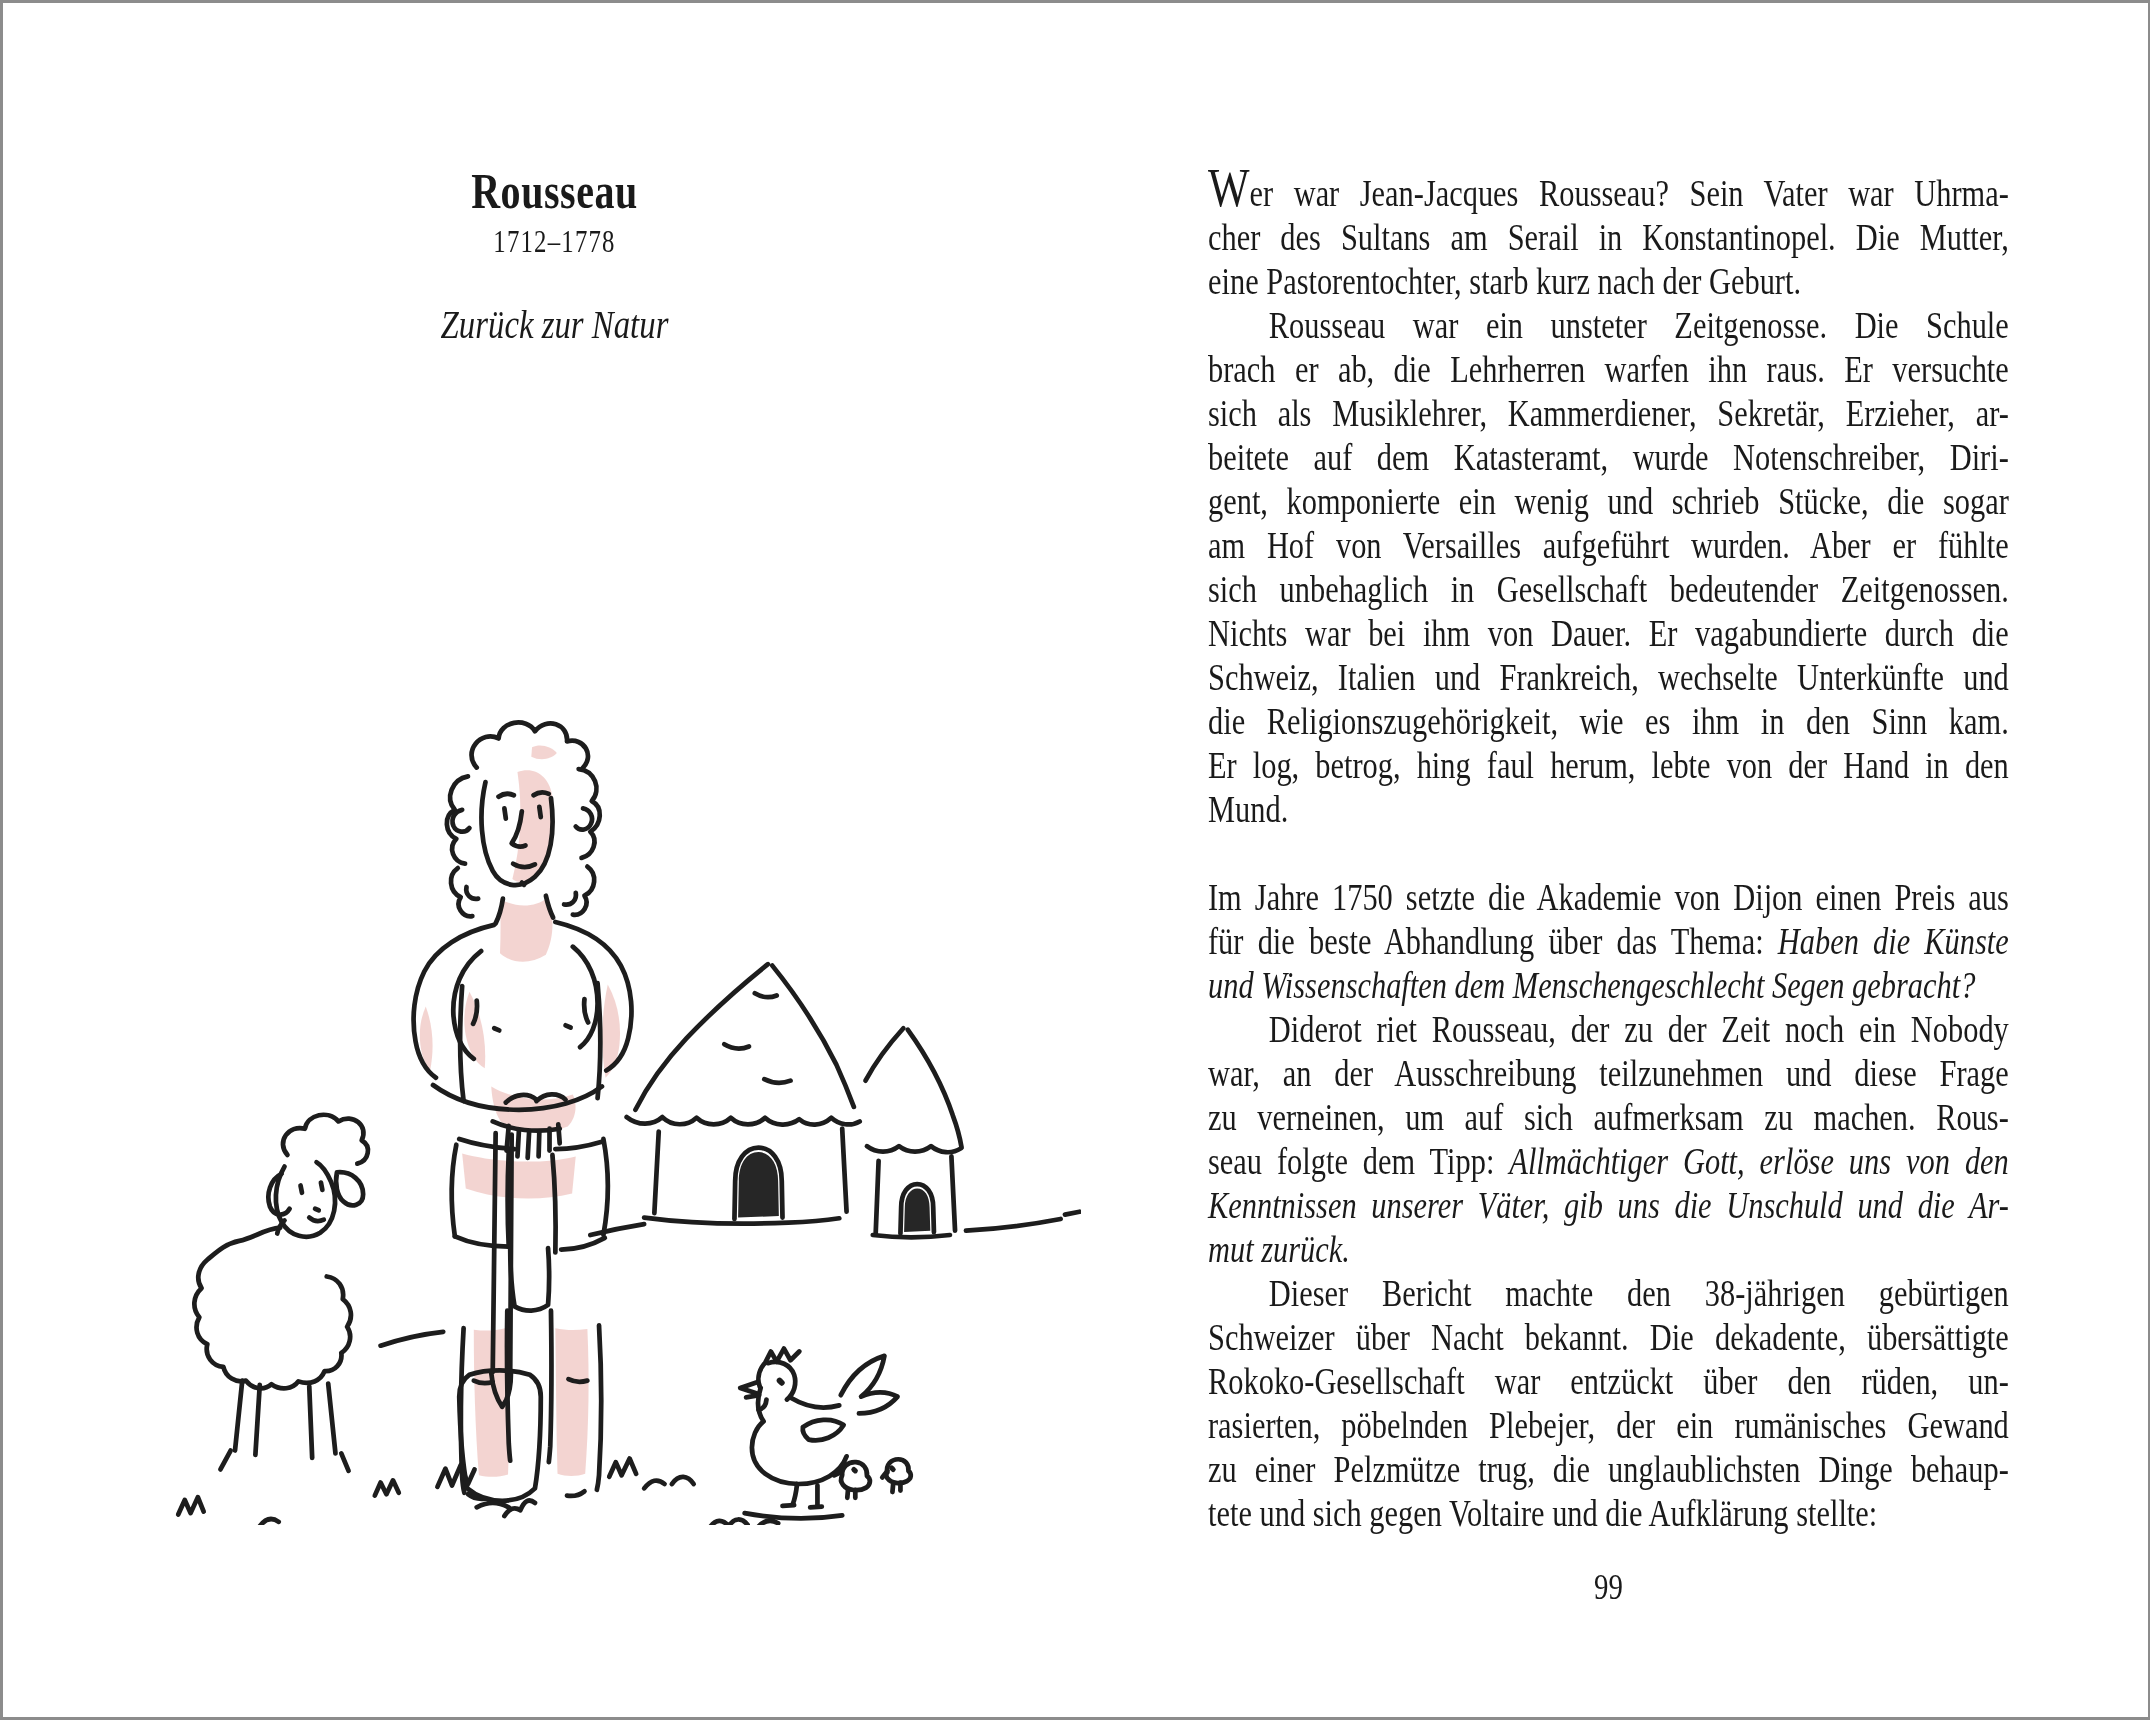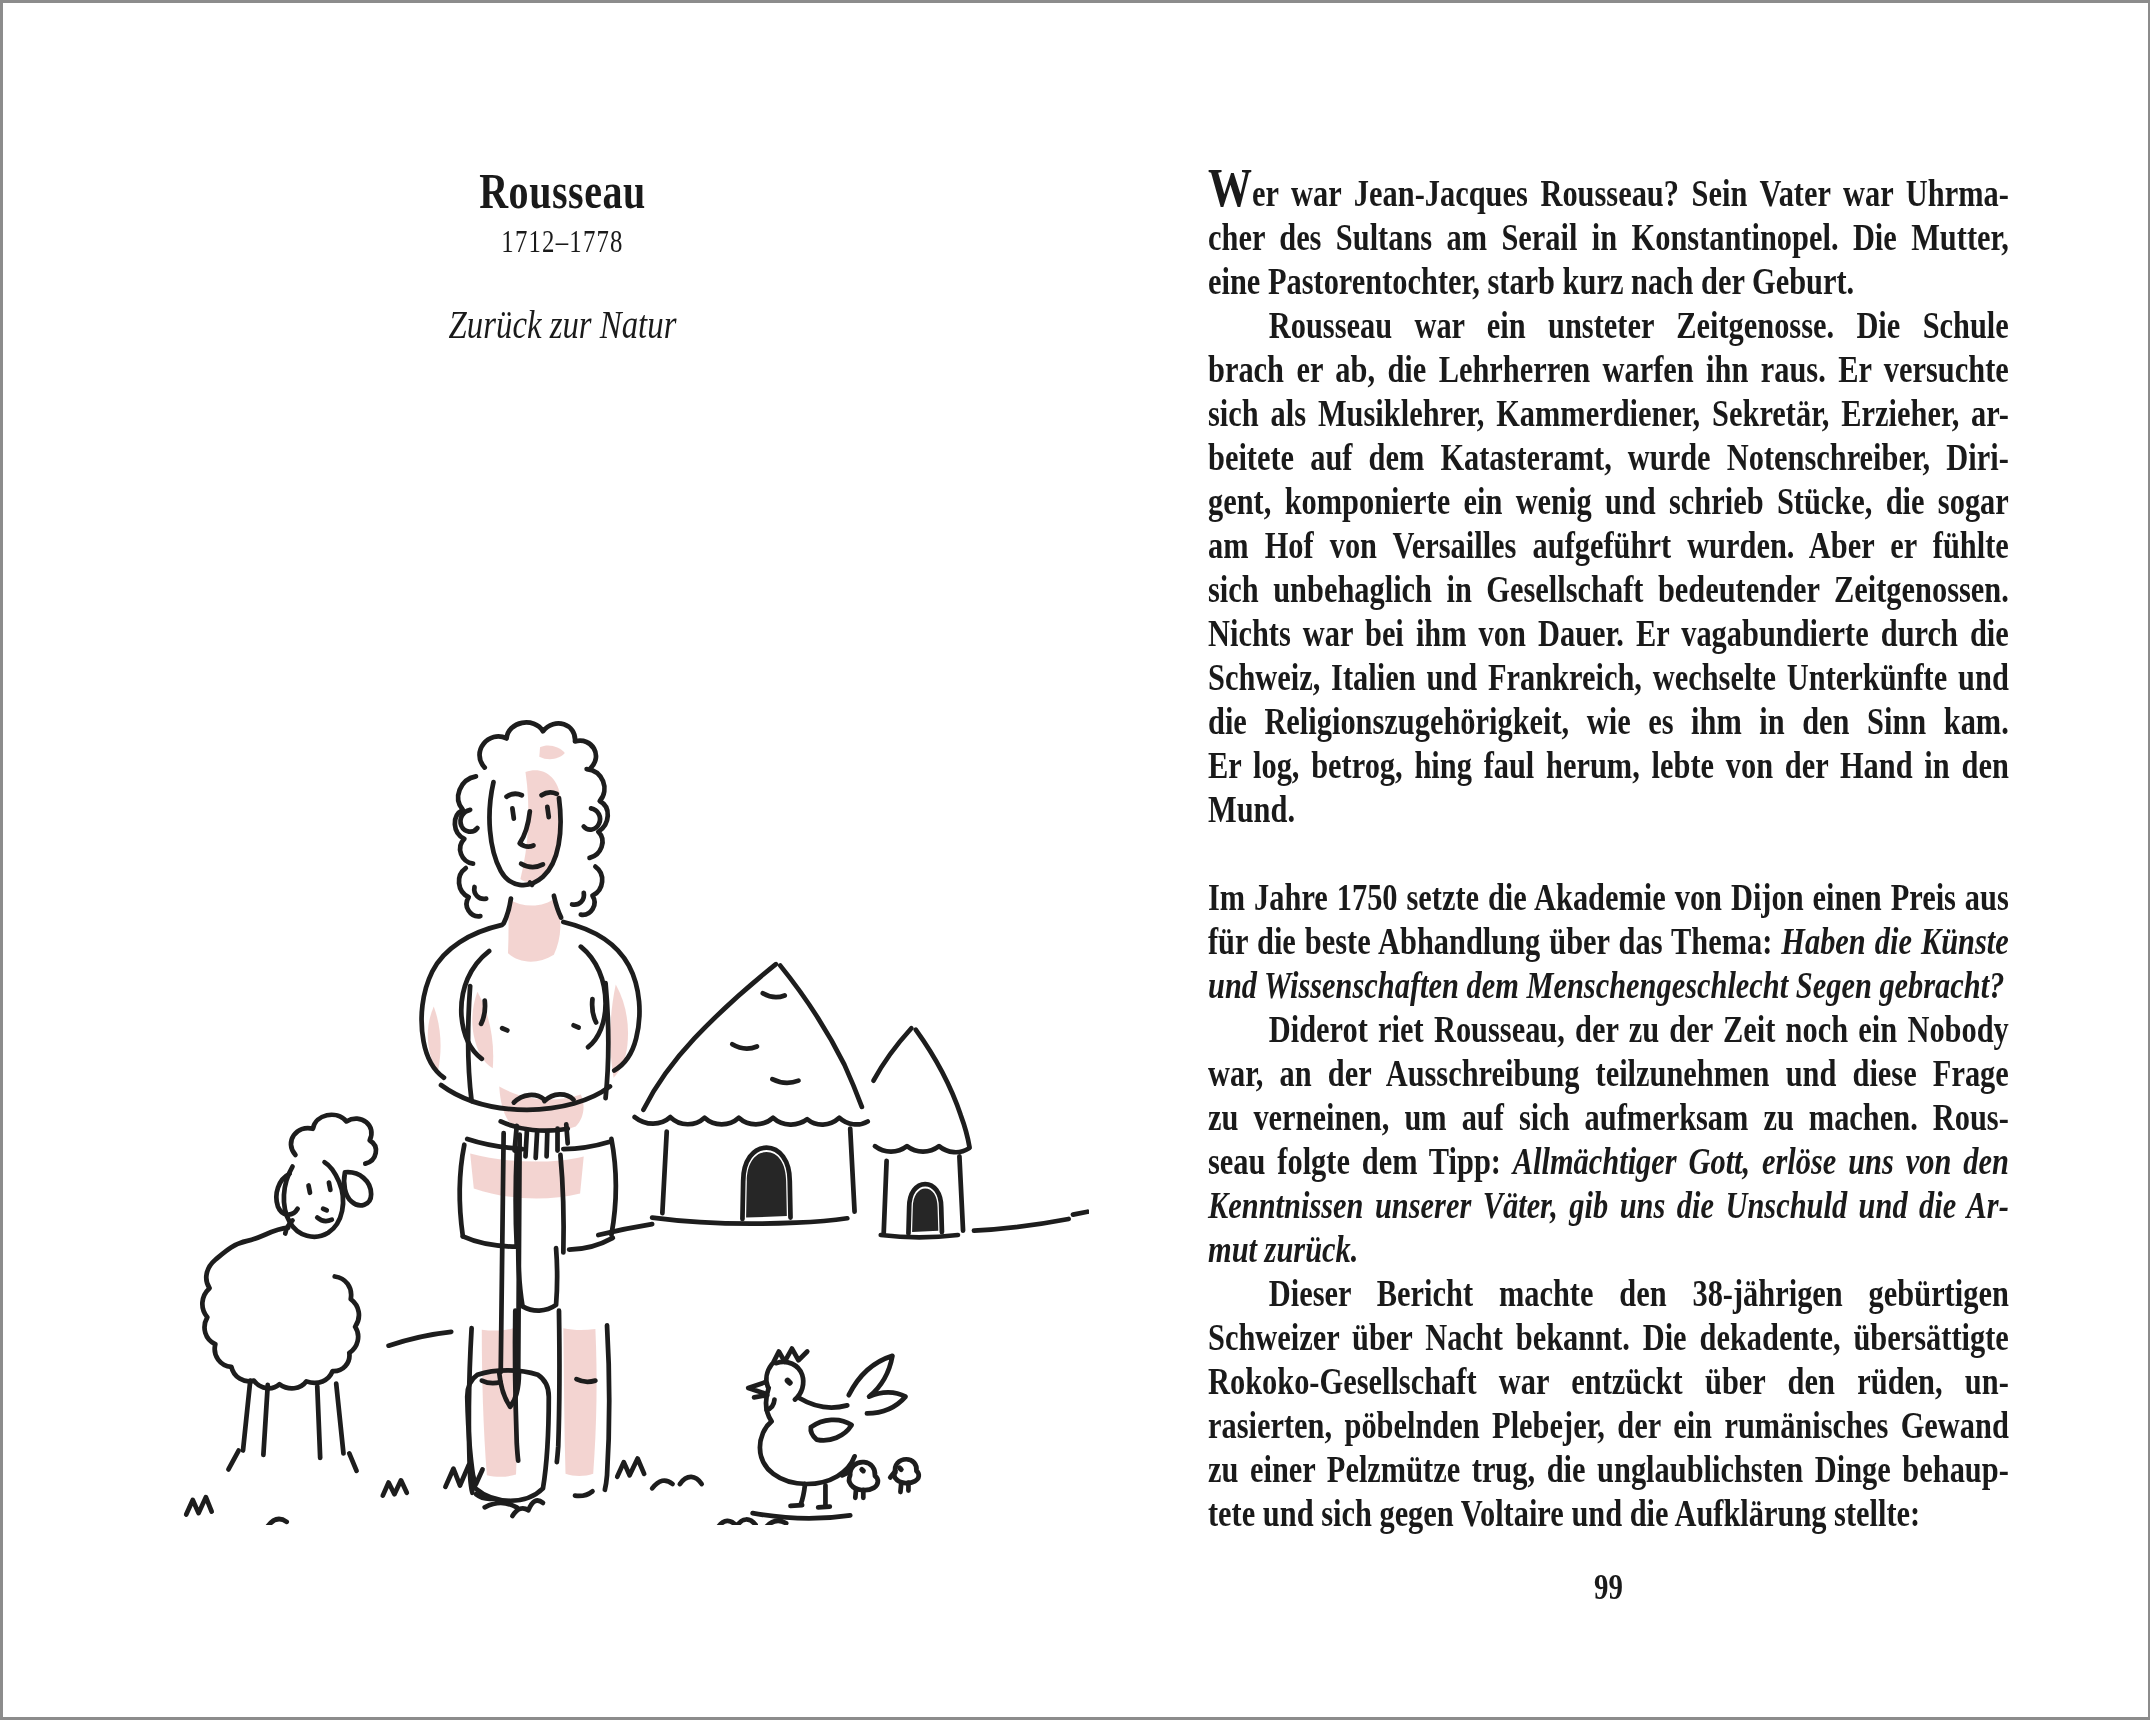--- a/index.html
+++ b/index.html
@@ -8,22 +8,22 @@
     width: 2151px;
     height: 1720px;
     box-sizing: border-box;
     background: #ffffff;
     border: 3.6px solid #8c8c8c;
     overflow: hidden;
     font-family: "Liberation Serif", "DejaVu Serif", serif;
     color: #1a1a1a;
   }
   .page { position: absolute; top: 0; height: 100%; }
-  .page-left  { left: 12px; width: 1075px; }
-  .page-right { left: 1075px; width: 1068px; font-weight: bold; }
+  .page-left  { left: 4px; width: 1075px; }
+  .page-right { left: 1075px; width: 1068px; }
 
   
   .chapter-head {
     position: absolute;
     left: 9.5px; top: 162px; width: 1075px;
     text-align: center;
     transform: scaleX(0.8);
     transform-origin: 50% 0;
   }
   .chapter-title { font-size: 50px; font-weight: 700; line-height: 52px; letter-spacing: 0.7px; }

